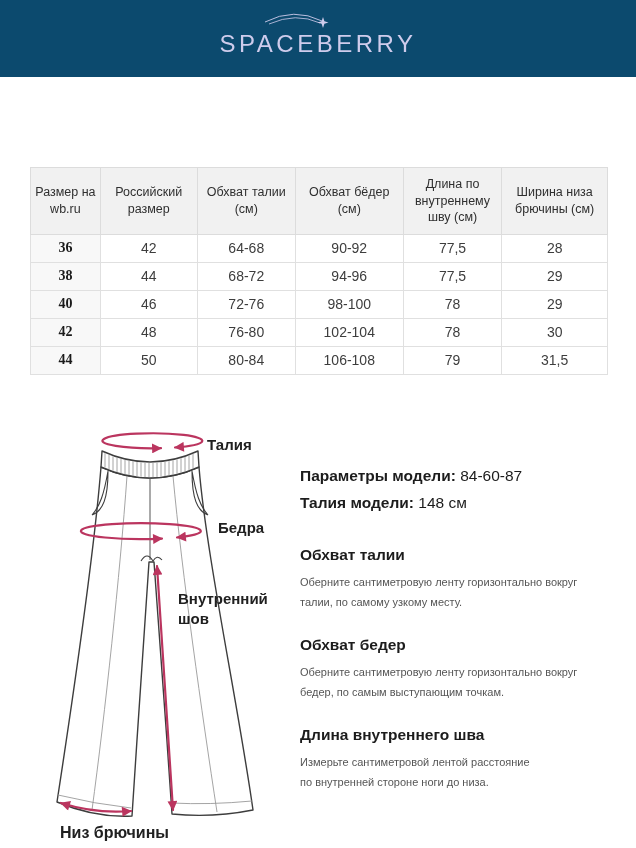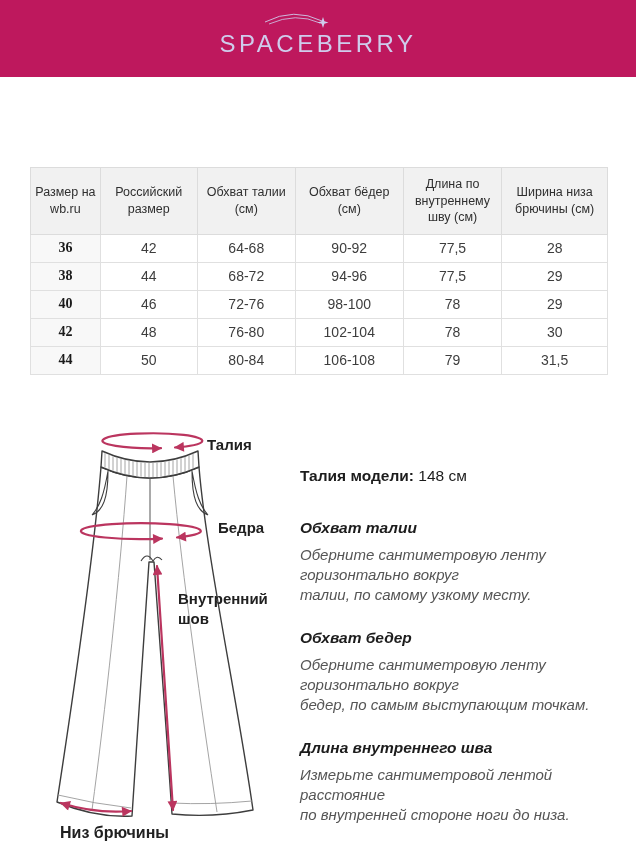--- a/index.html
+++ b/index.html
@@ -6,21 +6,21 @@
   .page{
     position:relative;
     width:636px;height:848px;
     background:#ffffff;
     font-family:"Liberation Sans", sans-serif;
     overflow:hidden;
   }
   
   .header{
     height:77px;
-    background:#be185d;
+    background:#0c4a6e;
     display:flex;align-items:center;justify-content:center;
   }
   .logo{
     position:relative;
     color:#cfccec;
     font-size:24px;
     letter-spacing:3.5px;
     font-weight:400;
     padding-top:10px;
   }
@@ -76,30 +76,30 @@
   }
   .model-info{margin-bottom:30px;}
   .model-line{
     font-size:15.5px;
     color:#1c1c1c;
     line-height:27px;
     white-space:nowrap;
   }
   .model-line .lbl{font-weight:700;}
   .model-line .val{font-weight:400;}
-  .section{margin-bottom:24px;font-style:italic;}
+  .section{margin-bottom:24px;}
   .section h3{
     margin:0 0 8px 0;
     font-size:15.5px;
     font-weight:700;
     color:#1c1c1c;
   }
   .section p{
     margin:0;
-    font-size:15px;
+    font-size:11px;
     line-height:20px;
     color:#555555;
     white-space:pre-line;
   }
   
   .outline{fill:#ffffff;stroke:#3d3d3d;stroke-width:1.4;stroke-linejoin:round;}
   .thin{fill:none;stroke:#9a9a9a;stroke-width:0.9;}
   .mid{fill:none;stroke:#555555;stroke-width:1;}
   .dark{fill:none;stroke:#3d3d3d;stroke-width:1.1;}
   .pink{fill:none;stroke:#bb355f;stroke-width:2.2;stroke-linecap:round;}
@@ -230,20 +230,24 @@
         <text class="dlabel" x="208" y="119">Бедра</text>
         <text class="dlabel" x="168" y="190">Внутренний</text>
         <text class="dlabel" x="168" y="210">шов</text>
         <text class="dlabel-big" x="50" y="424">Низ брючины</text>
       </svg>
     </div>
 
     <div class="info">
       <div class="model-info">
         <div class="model-line">
+          <span class="lbl">Параметры модели:</span>
+          <span class="val">84-60-87</span>
+        </div>
+        <div class="model-line">
           <span class="lbl">Талия модели:</span>
           <span class="val">148 см</span>
         </div>
       </div>
 
       <div class="section">
         <h3>Обхват талии</h3>
         <p>Оберните сантиметровую ленту горизонтально вокруг
 талии, по самому узкому месту.</p>
       </div>

